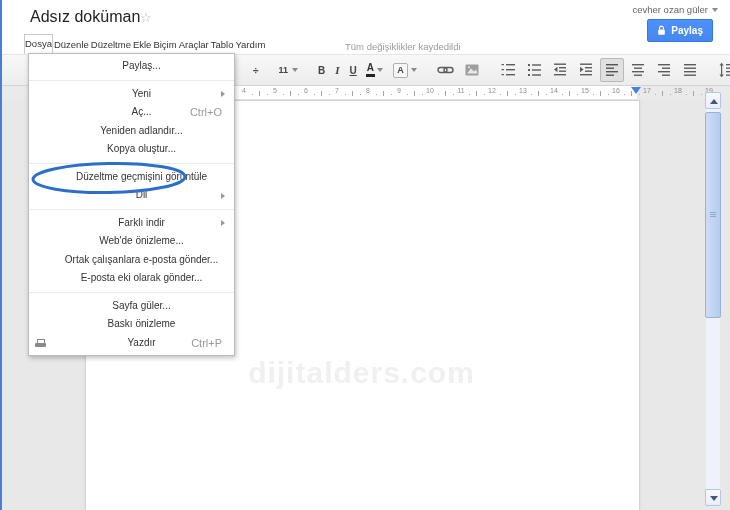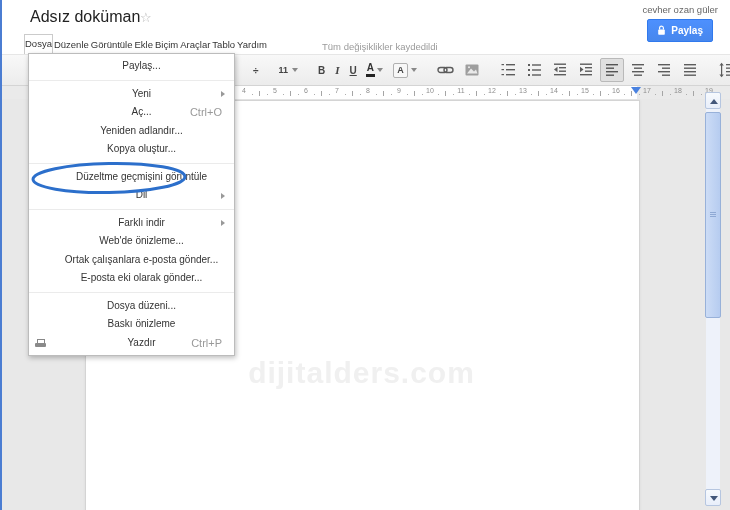--- a/index.html
+++ b/index.html
@@ -4,21 +4,21 @@
 <style>
   html,body{margin:0;padding:0;}
   body{font-family:"Liberation Sans", sans-serif; background:#fff;}
   .screen{position:relative;width:730px;height:510px;overflow:hidden;background:#e8e8e8;}
 
   
   .win-edge{position:absolute;left:0;top:0;width:2px;height:510px;background:#4b7dd2;z-index:200;}
 
   
   .header{position:absolute;left:0;top:0;width:730px;height:54px;background:#fff;z-index:10;}
-  .user-box{position:absolute;top:4px;right:12px;font-size:9.5px;color:#666;display:flex;align-items:center;gap:4px;flex-direction:column;}
+  .user-box{position:absolute;top:4px;right:12px;font-size:9.5px;color:#666;display:flex;align-items:center;gap:4px;}
   .doc-title{position:absolute;left:30px;top:8px;font-size:16px;color:#222;}
   .star{position:absolute;left:140px;top:10px;font-size:13px;color:#b5b5b5;}
   .btn{position:absolute;top:19px;height:21px;display:flex;align-items:center;border-radius:2px;font-size:10px;font-weight:bold;cursor:pointer;}
   .btn-comments{right:79px;padding:0 9px;gap:5px;color:#555;background:linear-gradient(#f8f8f8,#f0f0f0);border:1px solid #dadada;}
   .btn-share{right:17px;padding:0 9px;gap:5px;color:#fff;background:linear-gradient(#4d90fe,#4787ed);border:1px solid #3079ed;}
   .caret{width:0;height:0;border-left:3px solid transparent;border-right:3px solid transparent;border-top:4px solid #888;display:inline-block;}
   .menubar{position:absolute;left:24px;top:36px;height:18px;display:flex;align-items:flex-end;font-size:9.5px;color:#333;}
   .mb-item{height:15px;line-height:15px;padding:1px 0;border:1px solid transparent;cursor:pointer;}
   .mb-item.active{background:#fff;border:1px solid #cbcbcb;border-bottom:none;height:17px;position:relative;z-index:120;}
   .save-status{margin-left:26px;color:#9b9b9b;height:15px;line-height:15px;padding:1px 0;}
@@ -93,29 +93,29 @@
       <svg width="9" height="11" viewBox="0 0 9 11">
         <path d="M2.6 4.6 V3.1 a1.9 1.9 0 0 1 3.8 0 V4.6" fill="none" stroke="#fff" stroke-width="1.2"></path>
         <rect x="1.2" y="4.6" width="6.6" height="5.2" rx="0.8" fill="#fff"></rect>
       </svg>
       <span>Paylaş</span>
     </div>
     <nav class="menubar">
 
     <div class="mb-item active">Dosya</div>
         <div class="mb-item">Düzenle</div>
-        <div class="mb-item">Görüntüle</div>
+        <div class="mb-item">Düzeltme</div>
         <div class="mb-item">Ekle</div>
         <div class="mb-item">Biçim</div>
         <div class="mb-item">Araçlar</div>
         <div class="mb-item">Tablo</div>
         <div class="mb-item">Yardım</div>
       </nav>
   </div>
-  <span class="save-status" style="position:absolute;left:296px;top:38px;font-size:9.5px;color:#9b9b9b;z-index:11;">Tüm değişiklikler kaydedildi</span>
+  <span class="save-status" style="position:absolute;left:319px;top:38px;font-size:9.5px;color:#9b9b9b;z-index:11;">Tüm değişiklikler kaydedildi</span>
 
   <div class="toolbar">
     <div class="tb-row">
       <div class="tb-sep"></div>
       <div class="tb-btn">
         <span class="tb-glyph">÷</span>
       </div>
       <div class="tb-sep"></div>
       <div class="tb-btn fontsize">
         <span>11</span>
@@ -335,21 +335,21 @@
       <div class="fm-item"><span>Kopya oluştur...</span></div>
       <div class="fm-sep"></div>
       <div class="fm-item"><span>Düzeltme geçmişini görüntüle</span></div>
       <div class="fm-item"><span>Dil</span><span class="fm-sub"></span></div>
       <div class="fm-sep"></div>
       <div class="fm-item"><span>Farklı indir</span><span class="fm-sub"></span></div>
       <div class="fm-item"><span>Web'de önizleme...</span></div>
       <div class="fm-item"><span>Ortak çalışanlara e-posta gönder...</span></div>
       <div class="fm-item"><span>E-posta eki olarak gönder...</span></div>
       <div class="fm-sep"></div>
-      <div class="fm-item"><span>Dosya düzeni...</span></div>
+      <div class="fm-item"><span>Sayfa güler...</span></div>
       <div class="fm-item"><span>Baskı önizleme</span></div>
       <div class="fm-item"><span class="printer-icon"></span><span>Yazdır</span><span class="fm-shortcut">Ctrl+P</span></div>
     </div>
 
   <svg class="annotation" width="168" height="42" viewBox="0 0 168 42">
     <ellipse cx="83" cy="20" rx="76" ry="14.5" fill="none" stroke="#2c6fcb" stroke-width="3" transform="rotate(-1 83 20)"></ellipse>
   </svg>
 
   <div class="win-edge"></div>
 </div>

